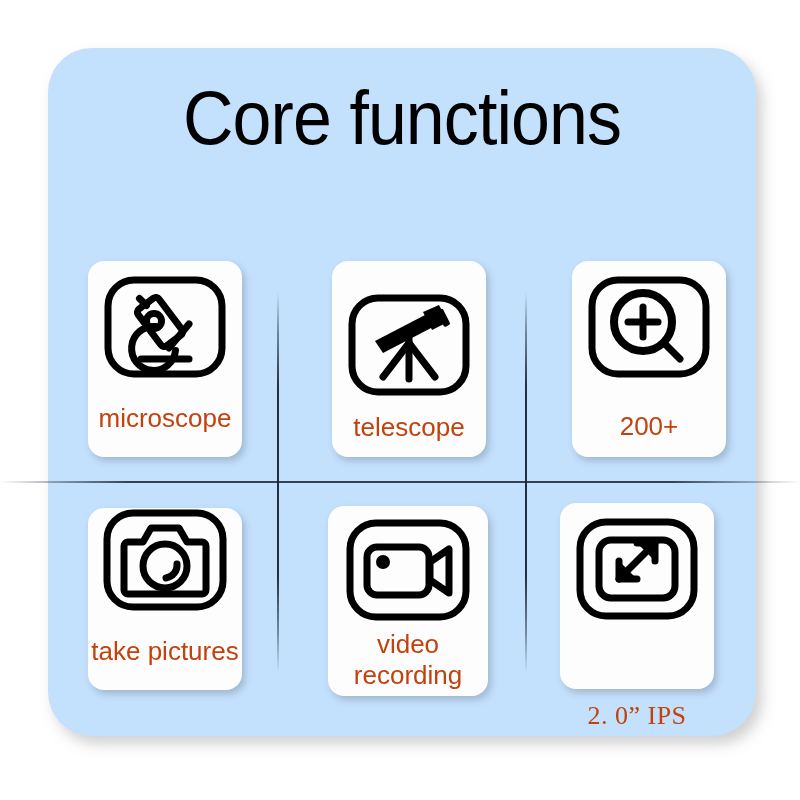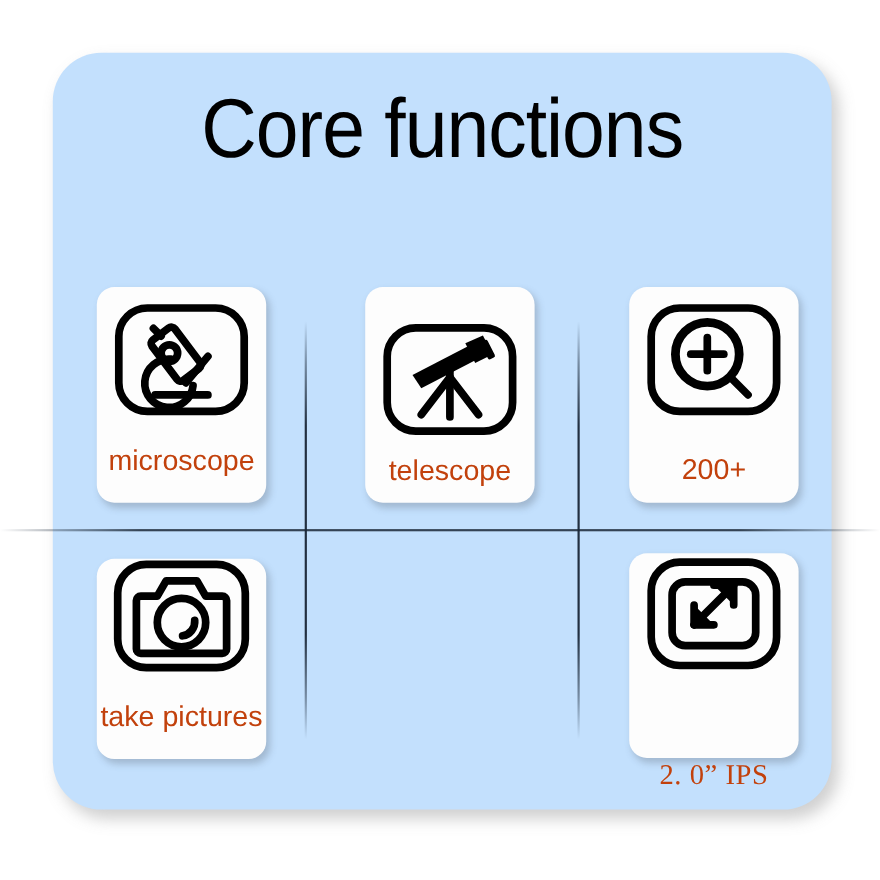--- a/index.html
+++ b/index.html
@@ -113,21 +113,21 @@
   }
 
   
   .card.c-microscope { left: 88px;  top: 261px; width: 154px; height: 196px; padding-top: 14px; }
   .card.c-telescope  { left: 332px; top: 261px; width: 154px; height: 196px; padding-top: 32px; }
   .card.c-zoom       { left: 572px; top: 261px; width: 154px; height: 196px; padding-top: 14px; gap: 16px; }
 
   
   .card.c-photo  { left: 88px;  top: 508px; width: 154px; height: 182px; }
   .card.c-video  { left: 328px; top: 506px; width: 160px; height: 190px; padding-top: 12px; }
-  .card.c-screen { left: 572px; top: 503px; width: 154px; height: 186px; padding-top: 3px; gap: 40px; }
+  .card.c-screen { left: 560px; top: 503px; width: 154px; height: 186px; padding-top: 14px; gap: 40px; }
 
   .label-spacer { flex: 1 1 auto; }
   .label-pad-top { padding-top: 2px; }
 
   svg { display: block; }
 </style>
 </head>
 <body>
 
 <div id="stage">
@@ -205,20 +205,34 @@
                  a4 4 0 0 1 4 4 L104 82 a4 4 0 0 1 -4 4 L26 86 a4 4 0 0 1 -4 -4 Z" fill="none" stroke="#000" stroke-width="7" stroke-linejoin="round"></path>
         <circle cx="63" cy="58" r="22" fill="none" stroke="#000" stroke-width="7"></circle>
         <path d="M75 56 a13 13 0 0 1 -11 14" fill="none" stroke="#000" stroke-width="7" stroke-linecap="round"></path>
       </svg>
     </div>
     <div class="label-spacer"></div>
     <div class="label">take pictures</div>
     <div class="label-spacer"></div>
   </div>
 
+  <div class="card c-video">
+    <div class="icon-wrap">
+      <svg width="126" height="104" viewBox="0 0 126 104">
+        <rect x="5" y="5" width="116" height="94" rx="26" ry="26" fill="none" stroke="#000" stroke-width="7"></rect>
+        <rect x="22" y="29" width="62" height="48" rx="10" ry="10" fill="none" stroke="#000" stroke-width="7"></rect>
+        <circle cx="38" cy="44" r="7" fill="#000"></circle>
+        <path d="M85 44 L104 31 L104 75 L85 62 Z" fill="none" stroke="#000" stroke-width="7" stroke-linejoin="round"></path>
+      </svg>
+    </div>
+    <div class="label-spacer"></div>
+    <div class="label two-line label-pad-top">video</div>
+    <div class="label two-line">recording</div>
+    <div class="label-spacer"></div>
+  </div>
 
   <div class="card c-screen">
     <div class="icon-wrap">
       <svg width="124" height="104" viewBox="0 0 124 104">
         <rect x="5" y="5" width="114" height="94" rx="26" ry="26" fill="none" stroke="#000" stroke-width="7"></rect>
         <rect x="24" y="23" width="76" height="58" rx="12" ry="12" fill="none" stroke="#000" stroke-width="7"></rect>
         <g stroke="#000" stroke-width="7" stroke-linecap="round" stroke-linejoin="round">
           <path d="M44 62 L80 26"></path>
           <path d="M62 26 L80 26 L80 44"></path>
           <path d="M44 44 L44 62 L62 62"></path>

